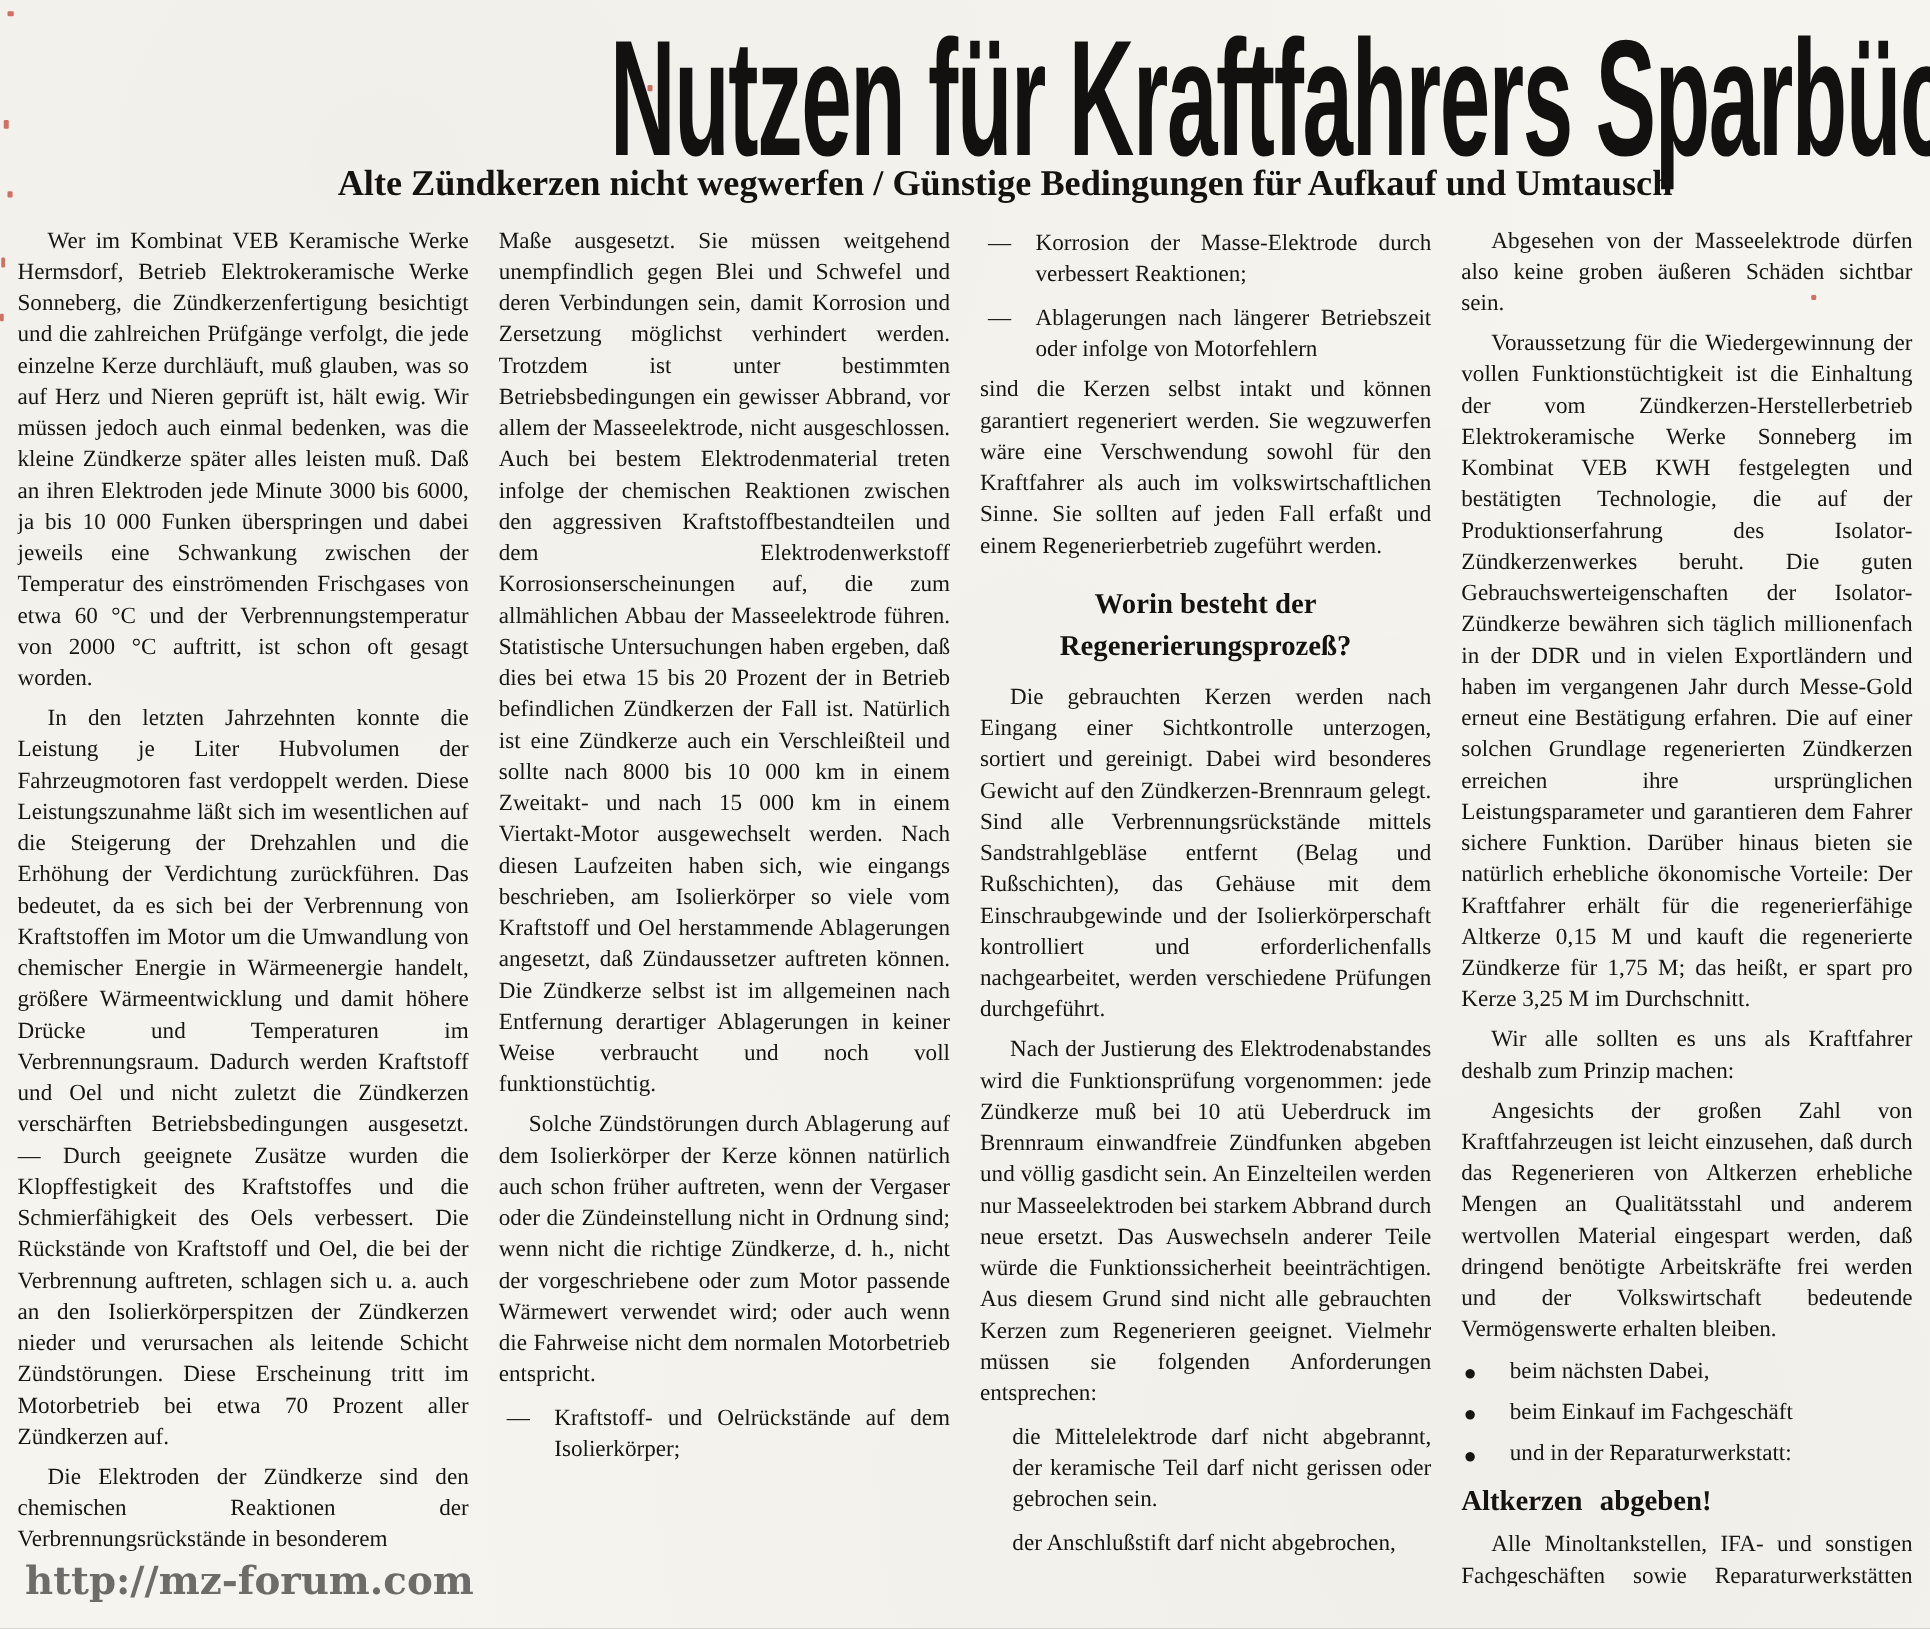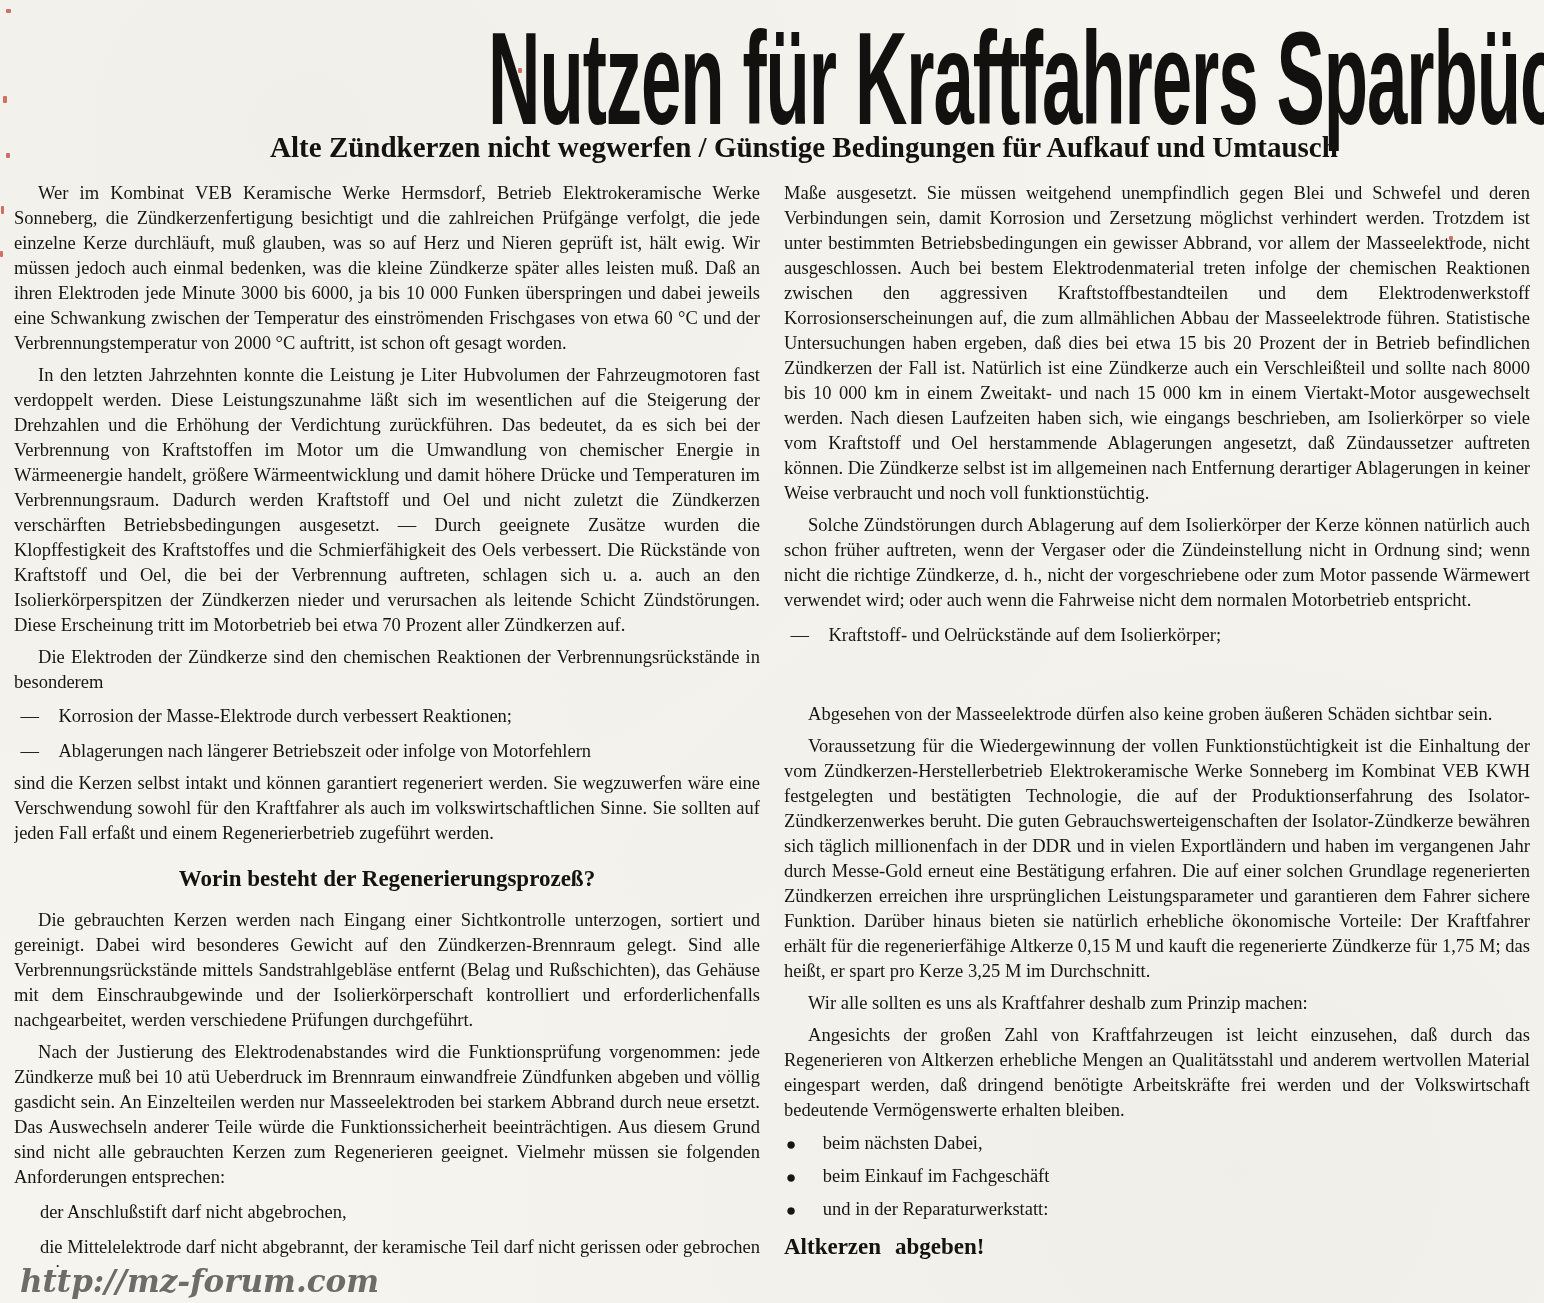--- a/index.html
+++ b/index.html
@@ -35,21 +35,21 @@
     font-family:"Liberation Serif", serif;
     font-weight:bold;
     font-size:29px;
     color:#15120f;
     padding-left:32px;
   }
   .columns {
     position:absolute;
     top:181px; left:14px; right:14px; bottom:34px;
     display:grid;
-    grid-template-columns:repeat(2, 1fr);
+    grid-template-columns:repeat(4, 1fr);
     column-gap:24px;
   }
   .col { overflow:hidden; }
   .col p, .col .li, .col .ind {
     margin:0 0 7px 0;
     font-size:18.5px;
     line-height:25px;
     text-align:justify;
     hyphens:auto;
     -webkit-hyphens:auto;
@@ -73,23 +73,22 @@
   .slogan {
     margin:12px 0 10px 0;
     font-weight:bold;
     font-size:23px;
     text-align:left;
     word-spacing:0.35em;
     color:#15120f;
   }
   .watermark {
     position:absolute;
-    left:20px; bottom:4px;
+    left:20px; bottom:20px;
     font-family:"DejaVu Serif", serif;
-    font-style:italic;
     font-weight:bold;
     font-size:31px;
     color:#6e6c68;
   }
   .speck { position:absolute; background:#c44438; opacity:0.75; border-radius:1px; }
 </style>
 </head>
 <body>
 
 <div class="page">
@@ -130,22 +129,22 @@
         <span>Korrosion der Masse-Elektrode durch verbessert Reaktionen;</span>
       </div>
       <div class="li">
         <span class="marker">—</span>
         <span>Ablagerungen nach längerer Betriebszeit oder infolge von Motorfehlern</span>
       </div>
       <p class="noindent" style="margin-top:0;">sind die Kerzen selbst intakt und können garantiert regeneriert werden. Sie wegzuwerfen wäre eine Verschwendung sowohl für den Kraftfahrer als auch im volkswirtschaftlichen Sinne. Sie sollten auf jeden Fall erfaßt und einem Regenerierbetrieb zugeführt werden.</p>
       <div class="crosshead">Worin besteht der Regenerierungsprozeß?</div>
       <p class="indent">Die gebrauchten Kerzen werden nach Eingang einer Sichtkontrolle unterzogen, sortiert und gereinigt. Dabei wird besonderes Gewicht auf den Zündkerzen-Brennraum gelegt. Sind alle Verbrennungsrückstände mittels Sandstrahlgebläse entfernt (Belag und Rußschichten), das Gehäuse mit dem Einschraubgewinde und der Isolierkörperschaft kontrolliert und erforderlichenfalls nachgearbeitet, werden verschiedene Prüfungen durchgeführt.</p>
       <p class="indent">Nach der Justierung des Elektrodenabstandes wird die Funktionsprüfung vorgenommen: jede Zündkerze muß bei 10 atü Ueberdruck im Brennraum einwandfreie Zündfunken abgeben und völlig gasdicht sein. An Einzelteilen werden nur Masseelektroden bei starkem Abbrand durch neue ersetzt. Das Auswechseln anderer Teile würde die Funktionssicherheit beeinträchtigen. Aus diesem Grund sind nicht alle gebrauchten Kerzen zum Regenerieren geeignet. Vielmehr müssen sie folgenden Anforderungen entsprechen:</p>
+      <div class="ind">die Mittelelektrode darf nicht abgebrannt, der keramische Teil darf nicht gerissen oder gebrochen sein.</div>
       <div class="ind">der Anschlußstift darf nicht abgebrochen,</div>
-      <div class="ind">die Mittelelektrode darf nicht abgebrannt, der keramische Teil darf nicht gerissen oder gebrochen sein.</div>
     </div>
 
     <div class="col">
       <p class="indent">Abgesehen von der Masseelektrode dürfen also keine groben äußeren Schäden sichtbar sein.</p>
       <p class="indent">Voraussetzung für die Wiedergewinnung der vollen Funktionstüchtigkeit ist die Einhaltung der vom Zündkerzen-Herstellerbetrieb Elektrokeramische Werke Sonneberg im Kombinat VEB KWH festgelegten und bestätigten Technologie, die auf der Produktionserfahrung des Isolator-Zündkerzenwerkes beruht. Die guten Gebrauchswerteigenschaften der Isolator-Zündkerze bewähren sich täglich millionenfach in der DDR und in vielen Exportländern und haben im vergangenen Jahr durch Messe-Gold erneut eine Bestätigung erfahren. Die auf einer solchen Grundlage regenerierten Zündkerzen erreichen ihre ursprünglichen Leistungsparameter und garantieren dem Fahrer sichere Funktion. Darüber hinaus bieten sie natürlich erhebliche ökonomische Vorteile: Der Kraftfahrer erhält für die regenerierfähige Altkerze 0,15 M und kauft die regenerierte Zündkerze für 1,75 M; das heißt, er spart pro Kerze 3,25 M im Durchschnitt.</p>
       <p class="indent">Wir alle sollten es uns als Kraftfahrer deshalb zum Prinzip machen:</p>
       <p class="indent">Angesichts der großen Zahl von Kraftfahrzeugen ist leicht einzusehen, daß durch das Regenerieren von Altkerzen erhebliche Mengen an Qualitätsstahl und anderem wertvollen Material eingespart werden, daß dringend benötigte Arbeitskräfte frei werden und der Volkswirtschaft bedeutende Vermögenswerte erhalten bleiben.</p>
       <div class="li bullet">
         <span class="marker">●</span>
         <span>beim nächsten Dabei,</span>

